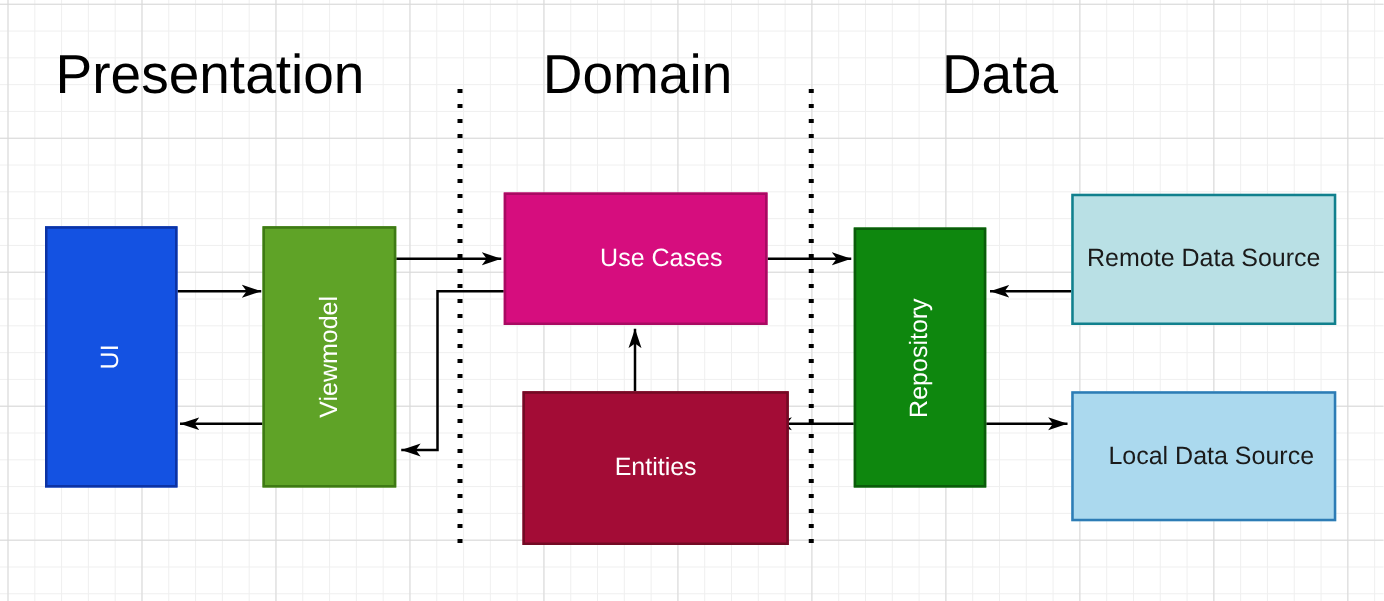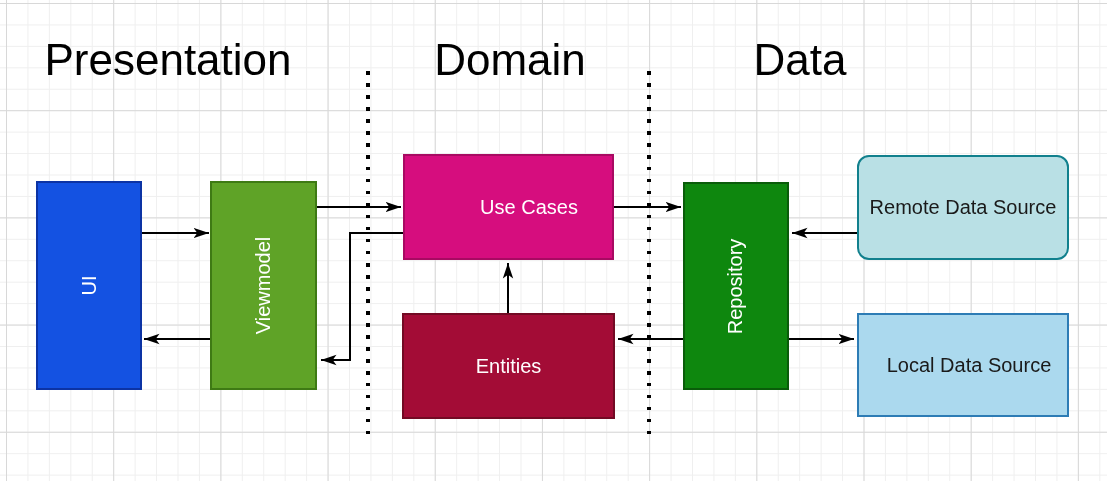--- a/index.html
+++ b/index.html
@@ -60,23 +60,23 @@
     justify-content: center;
     font-size: 20px;
     text-align: center;
   }
   .node .label { white-space: nowrap; }
   .node.vertical .label { transform: rotate(-90deg); }
 
   #node-ui                 { left: 36px;  top: 181px; width: 106px; height: 209px; }
   #node-viewmodel          { left: 210px; top: 181px; width: 107px; height: 209px; }
   #node-use-cases          { left: 403px; top: 154px; width: 211px; height: 106px; }
-  #node-entities           { left: 402px; top: 313px; width: 213px; height: 106px; }
+  #node-entities           { left: 418px; top: 313px; width: 213px; height: 123px; }
   #node-repository         { left: 683px; top: 182px; width: 106px; height: 208px; }
-  #node-remote-data-source { left: 857px; top: 155px; width: 212px; height: 105px; border-radius: 12px; }
+  #node-remote-data-source { left: 857px; top: 155px; width: 212px; height: 105px; }
   #node-local-data-source  { left: 857px; top: 313px; width: 212px; height: 104px; padding-left: 12px; }
 </style>
 </head>
 <body>
 
 <div class="canvas">
 
   <div class="section-title" id="title-presentation" style="color: rgb(0, 0, 0);">Presentation</div>
   <div class="section-title" id="title-data" style="color: rgb(0, 0, 0);">Data</div>
   <div class="section-title" id="title-domain" style="color: rgb(0, 0, 0);">Domain</div>

